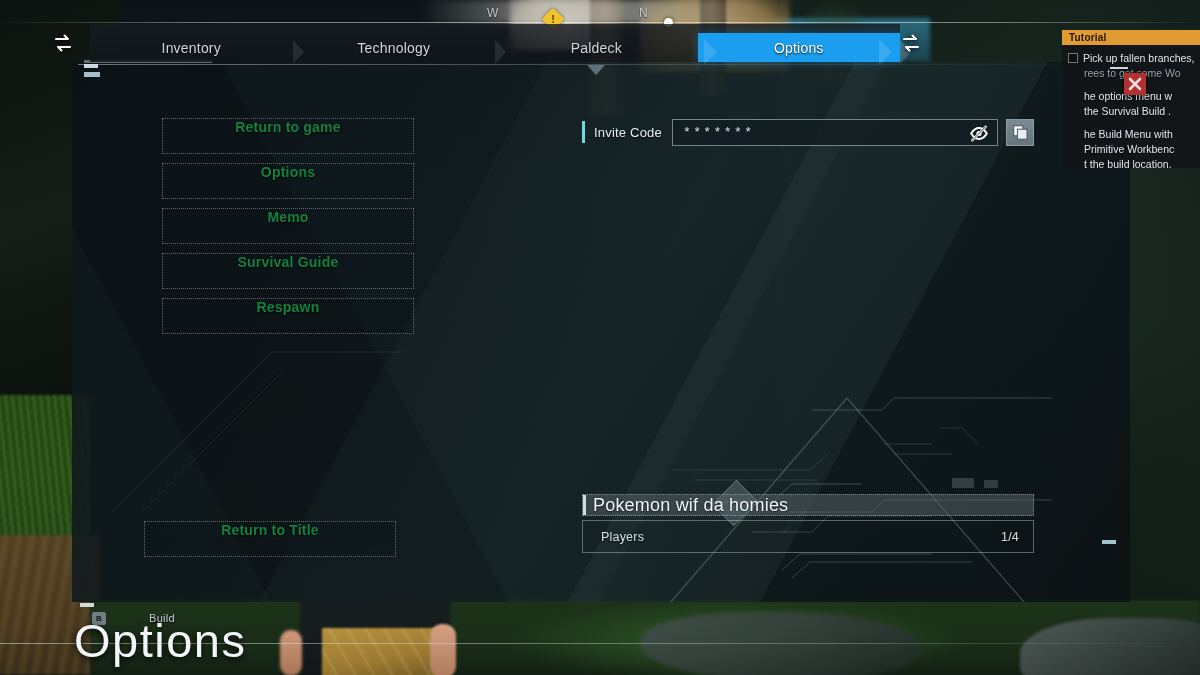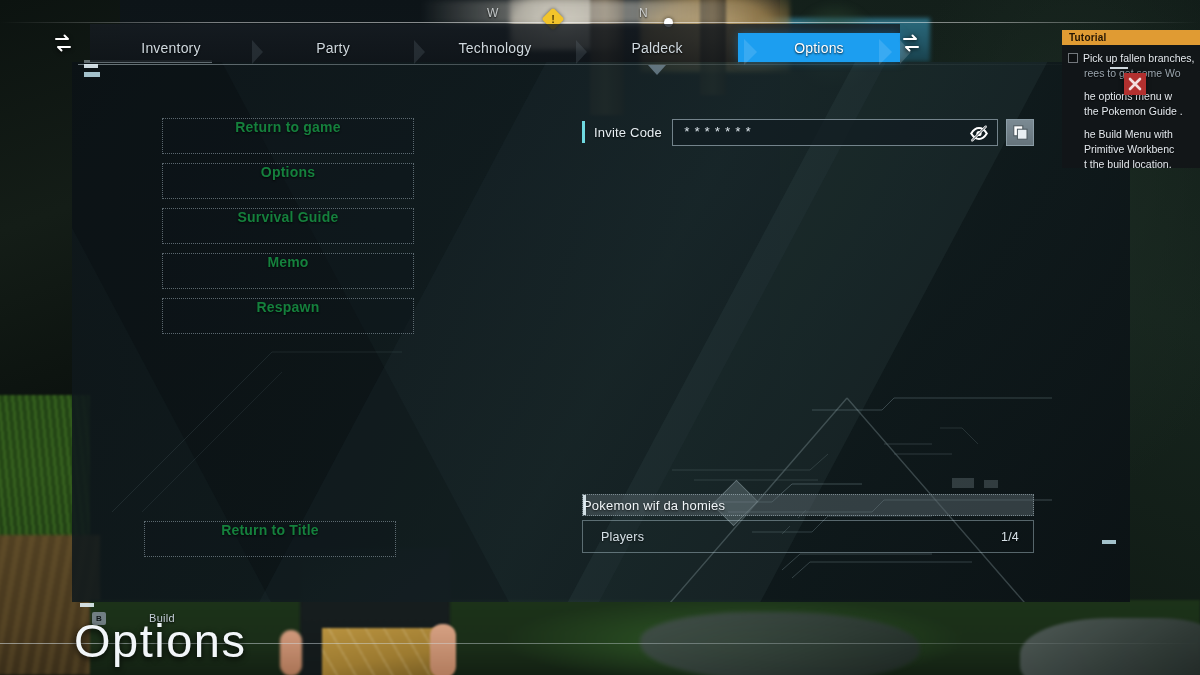--- a/index.html
+++ b/index.html
@@ -302,21 +302,21 @@
   .srv-name-row {
     position:relative; height:22px; display:flex; align-items:center;
     background:rgba(86,100,106,.52);
     border:1px dotted rgba(205,222,230,.45);
   }
   .srv-name-row:before {
     content:""; position:absolute; left:0; top:0; width:3px; height:100%;
     background:rgba(225,238,244,.9);
   }
   .srv-name {
-    font-size:13px; color:#f0f5f8; letter-spacing:.2px; 
+    font-size:18px; color:#f0f5f8; letter-spacing:.2px; padding-left:10px;
     text-shadow:0 1px 2px rgba(0,0,0,.7);
   }
   .srv-players-row {
     position:relative; height:33px; margin-top:4px;
     border-left:1px solid rgba(190,215,225,.42);
     border-right:1px solid rgba(190,215,225,.42);
     border-top:1px solid rgba(190,215,225,.42);
     border-bottom:1px solid rgba(190,215,225,.42);
     display:flex; align-items:center; justify-content:space-between;
     padding:0 14px 0 18px;
@@ -483,24 +483,20 @@
       <path d="M4 6 H16 L12.5 2.5 M18 14 H6 L9.5 17.5" fill="none" stroke="#ffffff" stroke-width="2" stroke-linecap="round" stroke-linejoin="round"></path>
     </svg>
   </div>
 
   <div class="tabs">
     <div class="tab">
       <span>Inventory</span>
       <span class="tri"></span>
     </div>
     <div class="tab">
-      <span>Party</span>
-      <span class="tri"></span>
-    </div>
-    <div class="tab">
       <span>Technology</span>
       <span class="tri"></span>
     </div>
     <div class="tab">
       <span>Paldeck</span>
       <span class="tri"></span>
       <span class="tab-marker"></span>
     </div>
     <div class="tab active">
       <span class="tri-in-l"></span>
@@ -518,24 +514,24 @@
 </div>
 
 <div id="menu">
   <div class="mbtn">
       <span>Return to game</span>
     </div>
   <div class="mbtn">
       <span>Options</span>
     </div>
   <div class="mbtn">
+      <span>Memo</span>
+    </div>
+  <div class="mbtn">
       <span>Survival Guide</span>
-    </div>
-  <div class="mbtn">
-      <span>Memo</span>
     </div>
   <div class="mbtn">
       <span>Respawn</span>
     </div>
 </div>
 
 <div id="returnTitleWrap">
   <div class="mbtn">
       <span>Return to Title</span>
     </div>
@@ -582,21 +578,21 @@
       <div class="tut-check"></div>
       <div class="tut-text">Pick up fallen branches,</div>
     </div>
     <div class="tut-row tut-indent">
       <div class="tut-text dim">rees to get some Wo</div>
     </div>
     <div class="tut-row tut-indent" style="margin-top:9px">
       <div class="tut-text">he options menu w</div>
     </div>
     <div class="tut-row tut-indent">
-      <div class="tut-text">the  Pokemon Guide .</div>
+      <div class="tut-text">the  Survival Build .</div>
     </div>
     <div class="tut-row tut-indent" style="margin-top:9px">
       <div class="tut-text">he Build Menu with</div>
     </div>
     <div class="tut-row tut-indent">
       <div class="tut-text">Primitive Workbenc</div>
     </div>
     <div class="tut-row tut-indent">
       <div class="tut-text">t the build location.</div>
     </div>

